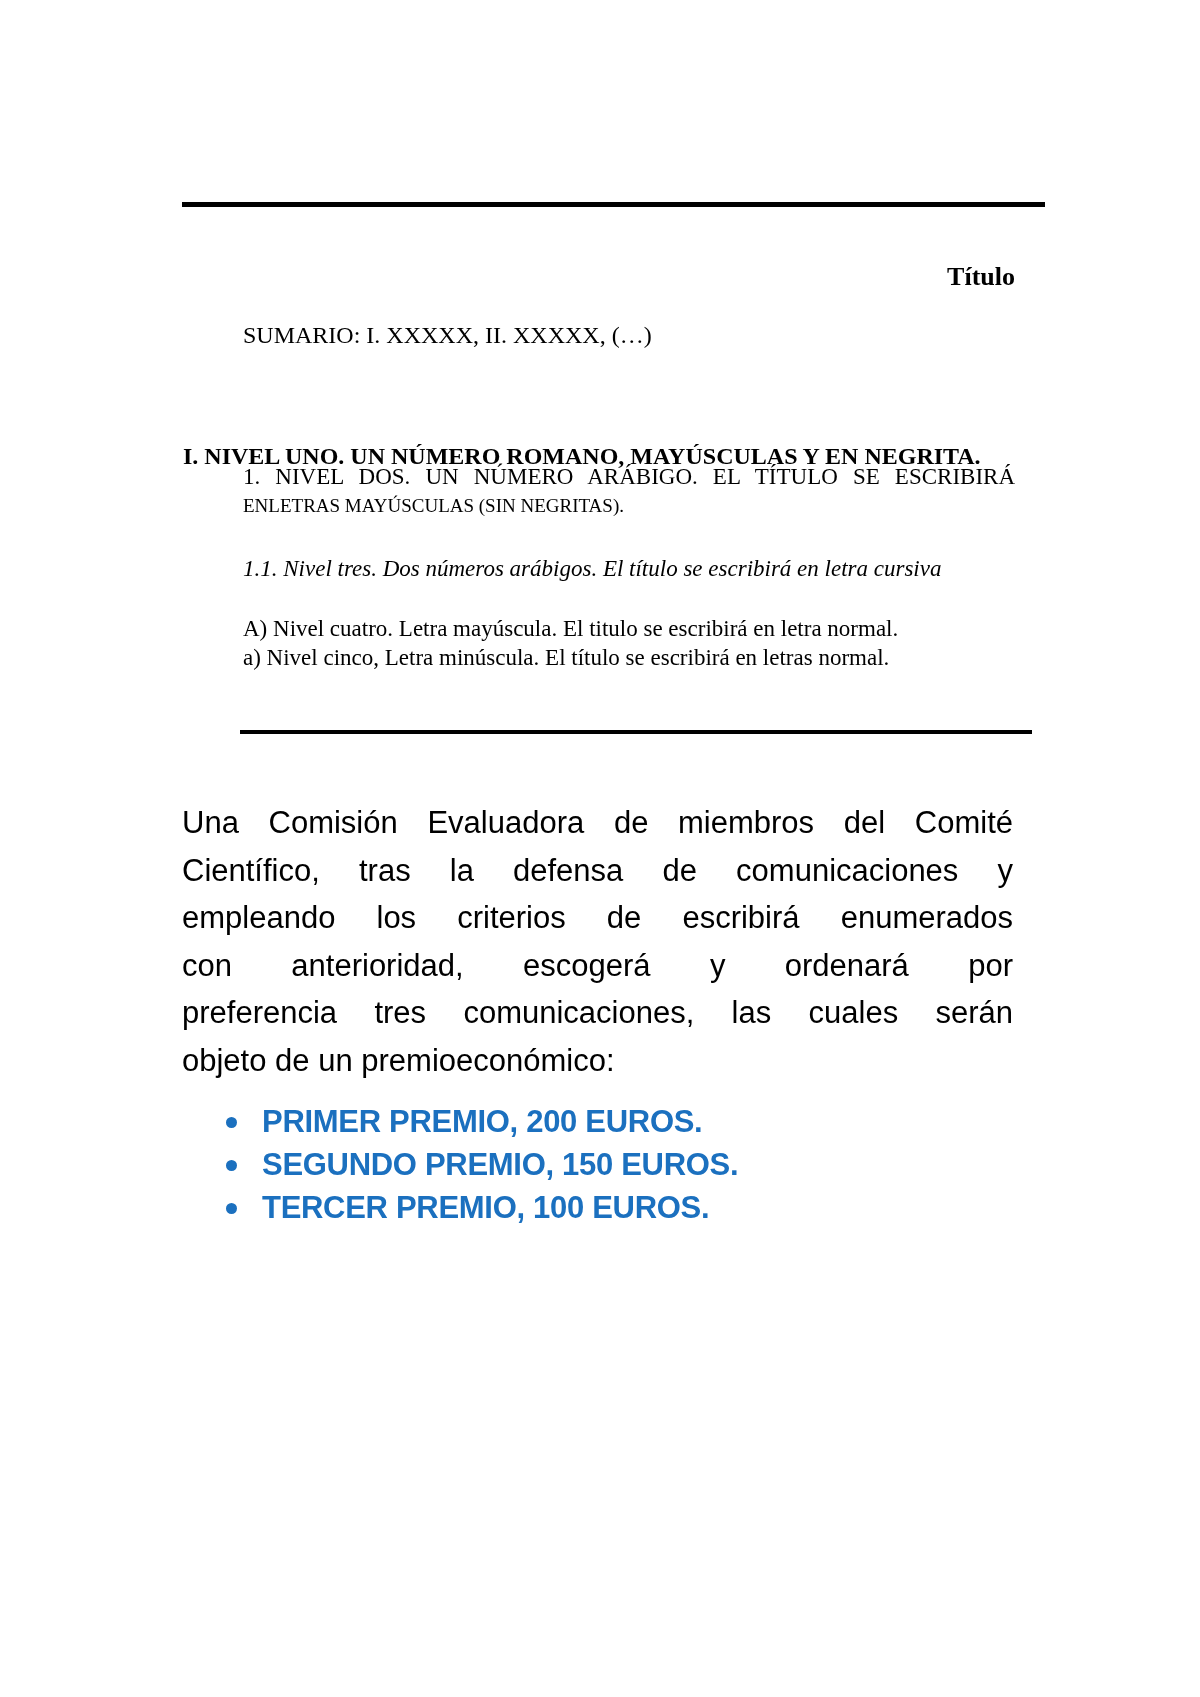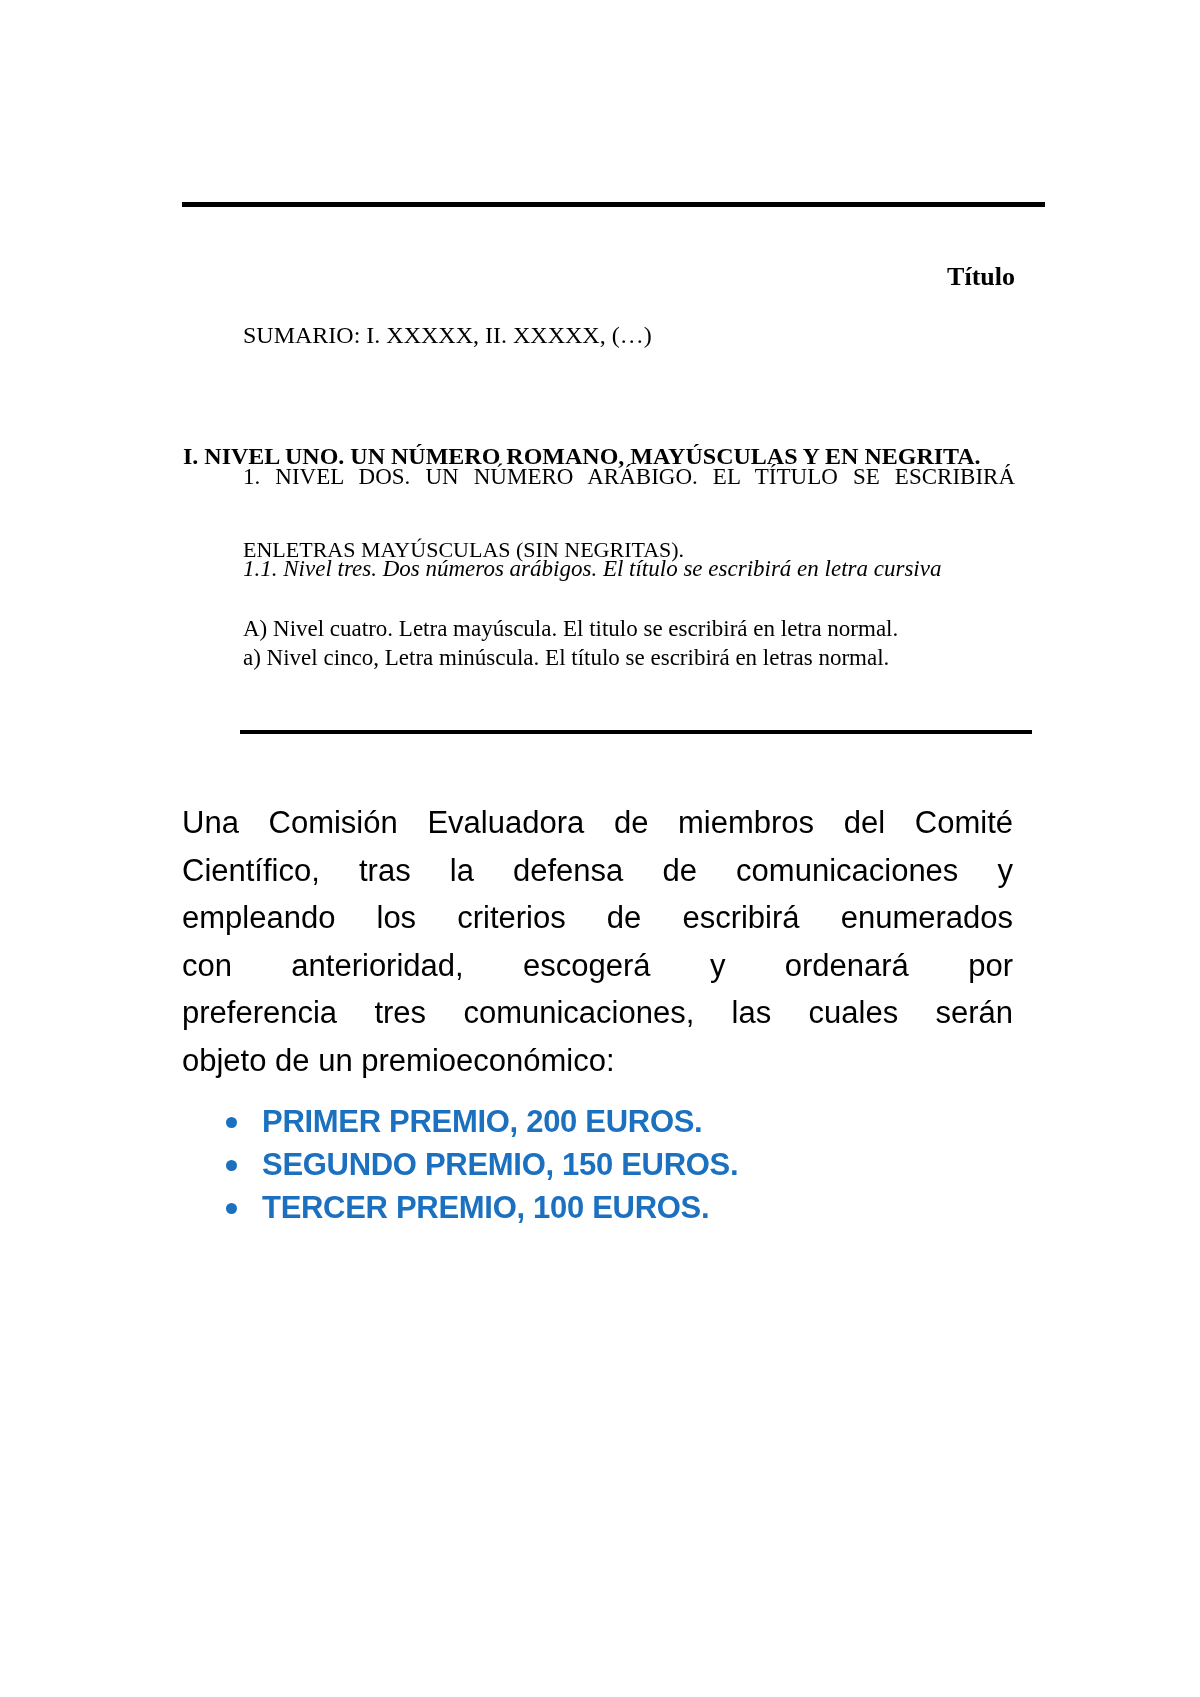--- a/index.html
+++ b/index.html
@@ -25,21 +25,21 @@
   .h1{
     position:absolute;left:183px;top:419px;
     font-size:24px;font-weight:700;line-height:26px;margin-top:24px;
   }
   .l2a{
     position:absolute;left:243px;top:464px;width:772px;
     font-size:23px;line-height:26px;
     text-align:justify;text-align-last:justify;text-justify:inter-word;
     white-space:normal;
   }
-  .l2b{position:absolute;left:243px;top:493px;font-size:22px;line-height:26px;margin-top:44px;}
+  .l2b{position:absolute;left:243px;top:493px;font-size:19px;line-height:26px;}
   .l3{position:absolute;left:243px;top:556px;font-size:23px;line-height:26px;font-style:italic;}
   .l4{position:absolute;left:243px;top:616px;font-size:23px;line-height:26px;text-align:right;}
   .l5{position:absolute;left:243px;top:645px;font-size:23px;line-height:26px;}
 
   .para{
     position:absolute;left:182px;top:799px;width:831px;
     font-family:"Liberation Sans", sans-serif;
     font-size:31px;line-height:47.5px;
   }
   .pl{text-align:justify;text-align-last:justify;text-justify:inter-word;}

